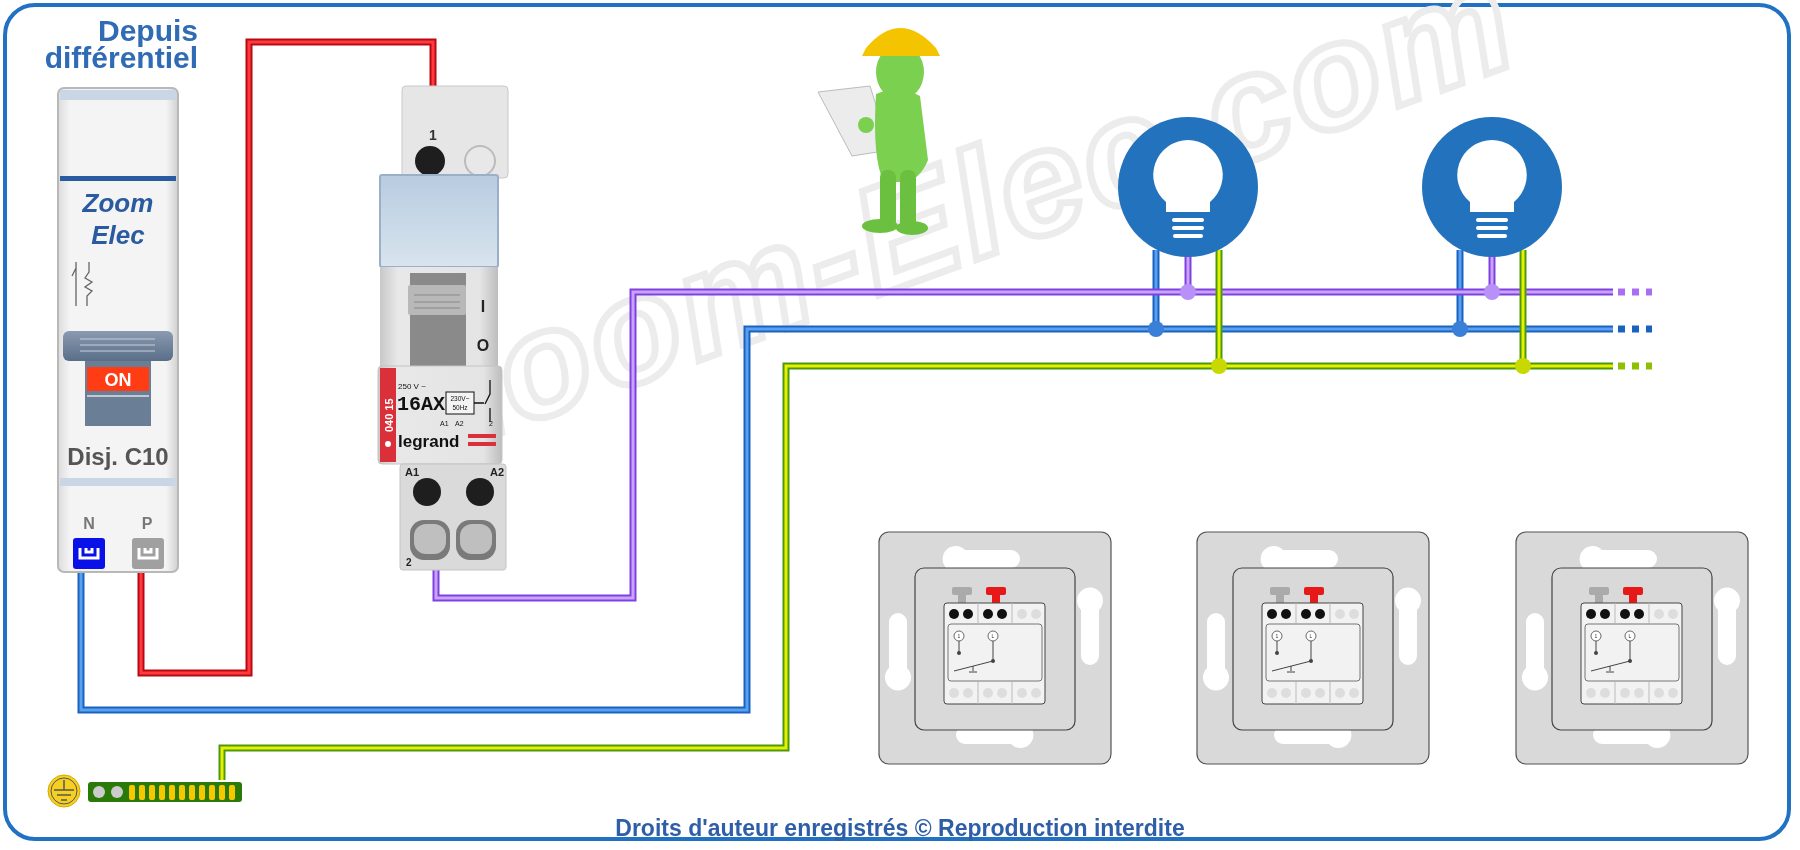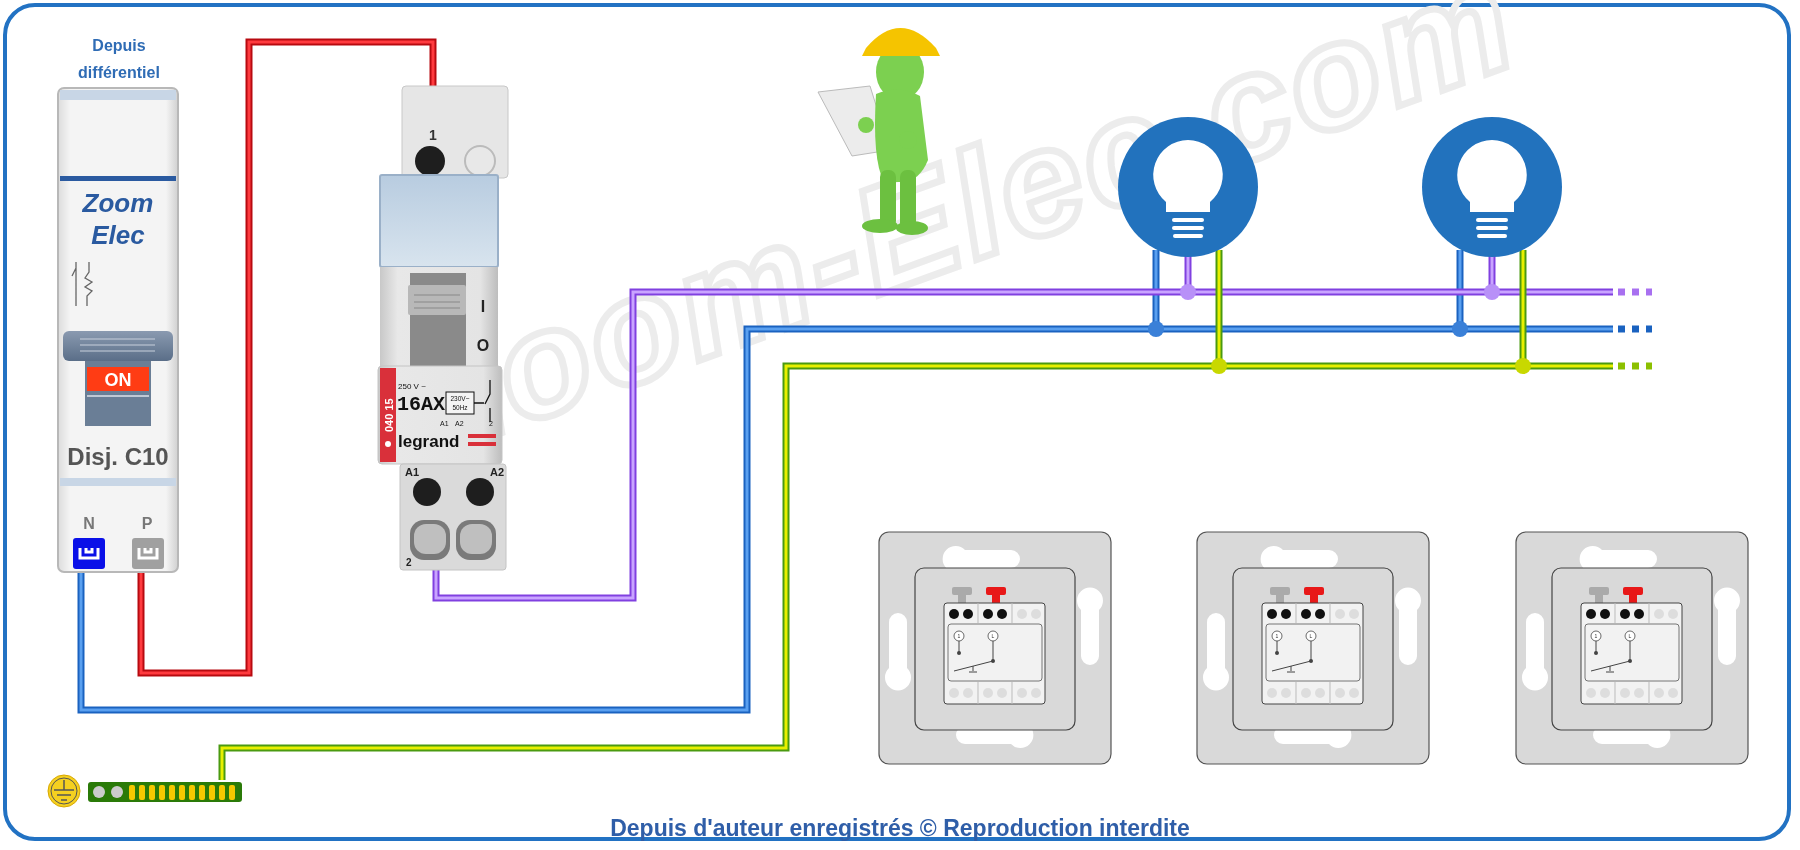--- a/index.html
+++ b/index.html
@@ -1,19 +1,19 @@
 <!DOCTYPE html>
 <html><head>
 <meta charset="utf-8">
 <style>
   html,body{margin:0;padding:0;background:#fff;}
   body{width:1800px;height:850px;position:relative;overflow:hidden;font-family:"Liberation Sans",sans-serif;}
   .frame{position:absolute;left:3px;top:3px;width:1788px;height:838px;border:4px solid #2272c3;border-radius:32px;box-sizing:border-box;}
   svg.main{position:absolute;left:0;top:0;}
-  .label-top{position:absolute;left:40px;top:32px;width:158px;text-align:center;color:#2f6cb5;font-weight:bold;font-size:16px;line-height:27px;}
+  .label-top{position:absolute;left:40px;top:17px;width:158px;text-align:right;color:#2f6cb5;font-weight:bold;font-size:30px;line-height:27px;}
   .footer{position:absolute;left:0;width:1800px;top:815px;text-align:center;color:#2f5ea8;font-weight:bold;font-size:23px;}
   .watermark{position:absolute;left:380px;top:330px;font-size:150px;font-weight:bold;color:transparent;-webkit-text-stroke:7px #ececec;transform:rotate(-20deg);transform-origin:left top;font-style:italic;letter-spacing:4px;white-space:nowrap;}
 </style>
 </head>
 <body>
 
 <div class="frame"></div>
 
 <div class="watermark">Zoom-Elec.com</div>
 
@@ -269,13 +269,13 @@
         <rect x="179" y="785" width="6" height="15" rx="2"></rect>
       <rect x="189" y="785" width="6" height="15" rx="2"></rect>
         <rect x="199" y="785" width="6" height="15" rx="2"></rect>
       <rect x="209" y="785" width="6" height="15" rx="2"></rect>
         <rect x="219" y="785" width="6" height="15" rx="2"></rect>
       <rect x="229" y="785" width="6" height="15" rx="2"></rect>
     </g>
   </g>
 </svg>
 
-<div class="footer">Depuis d'auteur enregistrés © Reproduction interdite</div>
+<div class="footer">Droits d'auteur enregistrés © Reproduction interdite</div>
 
 </body></html>

